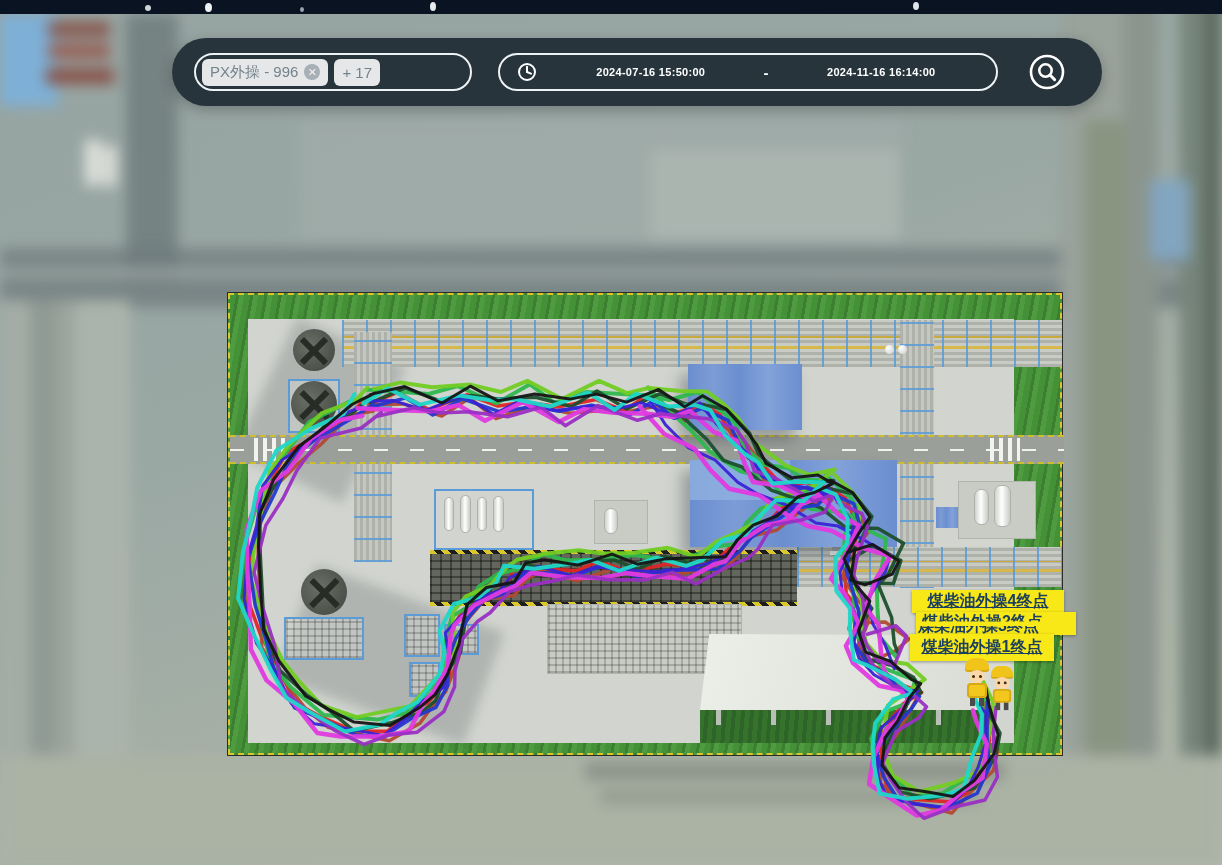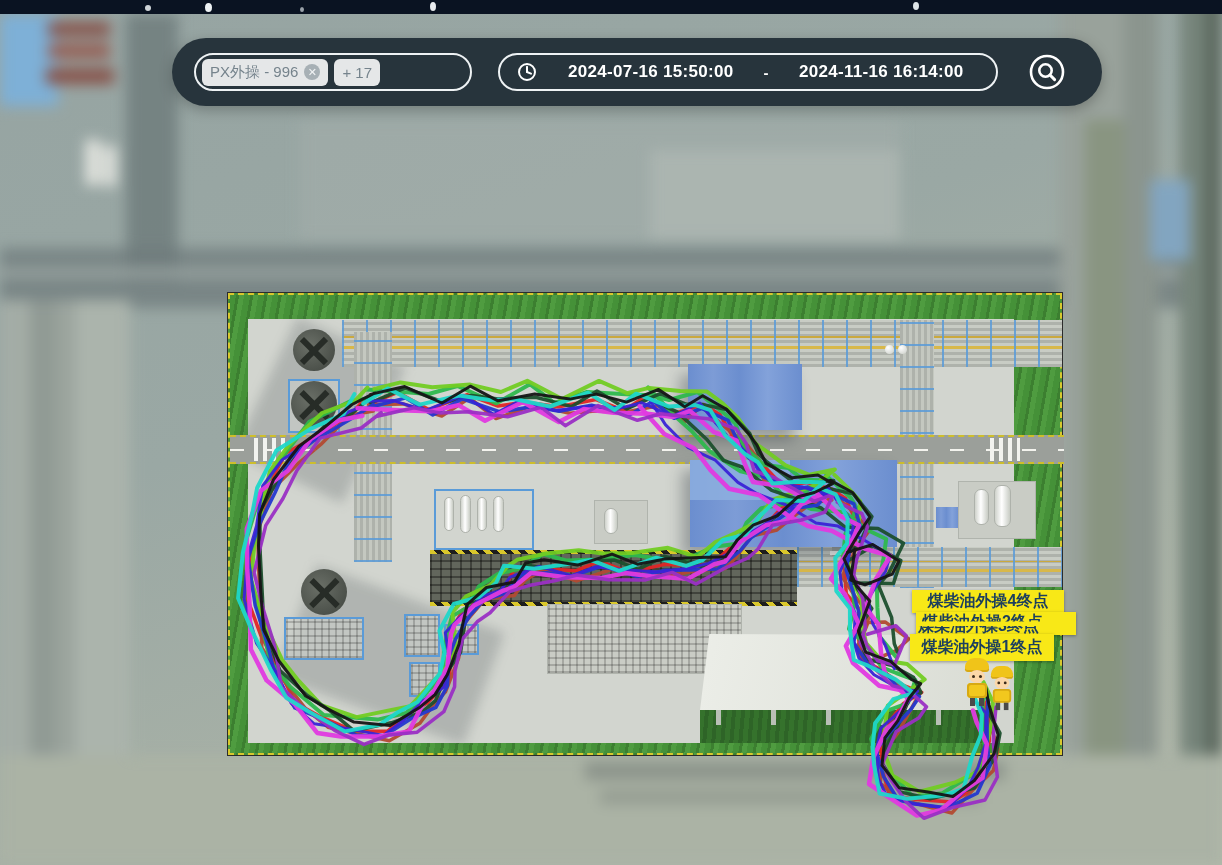--- a/index.html
+++ b/index.html
@@ -15,21 +15,21 @@
   .toolbar{position:absolute;left:172px;top:38px;width:930px;height:68px;background:#27343c;
     border-radius:34px;display:flex;align-items:center;padding:0 22px;box-sizing:border-box;gap:26px;
     z-index:40;box-shadow:0 4px 14px rgba(0,0,0,.25);}
   .outline-box{height:38px;border:2px solid #eef2f4;border-radius:19px;display:flex;align-items:center;box-sizing:border-box;}
   .filter-box{width:278px;padding:0 6px;gap:6px;}
   .chip{background:#e5e7e8;color:#75838c;border-radius:6px;height:27px;display:flex;align-items:center;
     padding:0 8px;font-size:15px;gap:6px;white-space:nowrap;}
   .chip-x{width:16px;height:16px;border-radius:50%;background:#a7b0b5;color:#f2f4f5;font-size:11px;line-height:16px;
     text-align:center;cursor:pointer;}
   .time-box{width:500px;padding:0 16px;gap:14px;color:#ffffff;}
-  .time-box .date{font-size:17px;font-weight:700;letter-spacing:.3px;flex:1;text-align:center;}
+  .time-box .date{font-size:11px;font-weight:700;letter-spacing:.3px;flex:1;text-align:center;}
   .time-box .sep{font-size:15px;font-weight:700;}
   .clock-svg,.locate-svg{display:block;}
   .locate-btn{margin-left:2px;width:42px;height:42px;cursor:pointer;flex:none;}
   
   .facility{position:absolute;left:228px;top:293px;width:834px;height:462px;z-index:10;
     background:repeating-linear-gradient(100deg,#459138 0 6px,#3c7f30 6px 9px,#4f9c40 9px 14px);
     border:2px dashed #d8c82e;box-sizing:border-box;box-shadow:0 0 0 1px #2c2c2c;}
   .f{position:absolute;}
   .pad{background:#d2d5cf;}
   .rack{background:
@@ -63,21 +63,21 @@
     box-shadow:-6px 8px 12px rgba(40,50,60,.3);}
   .lawn{background:repeating-linear-gradient(95deg,#35722c 0 5px,#2e6427 5px 9px);}
   .post{background:#b9bfb6;}
   .shadow{background:rgba(55,65,70,.22);filter:blur(6px);}
   .sphere{border-radius:50%;background:radial-gradient(circle at 35% 30%,#ffffff,#c9cdc6);}
   
   #trails{position:absolute;left:0;top:0;z-index:20;pointer-events:none;}
   
   .maplabel{position:absolute;background:#f8e817;color:#1c3f5e;font-size:16px;font-weight:700;
     display:flex;align-items:center;justify-content:center;white-space:nowrap;z-index:30;
-    box-shadow:0 1px 3px rgba(0,0,0,.35);}
+    box-shadow:0 1px 3px rgba(0,0,0,.35);text-decoration:underline;}
   .label-clip{overflow:hidden;}
   .label-clip span{position:absolute;left:6px;white-space:nowrap;font-size:16px;font-weight:700;color:#1c3f5e;}
   .label-clip .toph{top:0;clip-path:inset(0 0 55% 0);}
   .label-clip .both{bottom:-2px;clip-path:inset(48% 0 0 0);left:2px;}
   
   .worker{position:absolute;z-index:35;width:28px;height:48px;}
   .worker .hat{position:absolute;left:2px;top:0;width:24px;height:12px;background:#f0c419;border-radius:10px 10px 3px 3px;
     box-shadow:0 2px 0 #d8a912;}
   .worker .head{position:absolute;left:6px;top:12px;width:16px;height:13px;background:#fcd7a8;border-radius:50%;}
   .worker .head:before{content:"";position:absolute;left:3px;top:5px;width:3px;height:3px;border-radius:50%;

